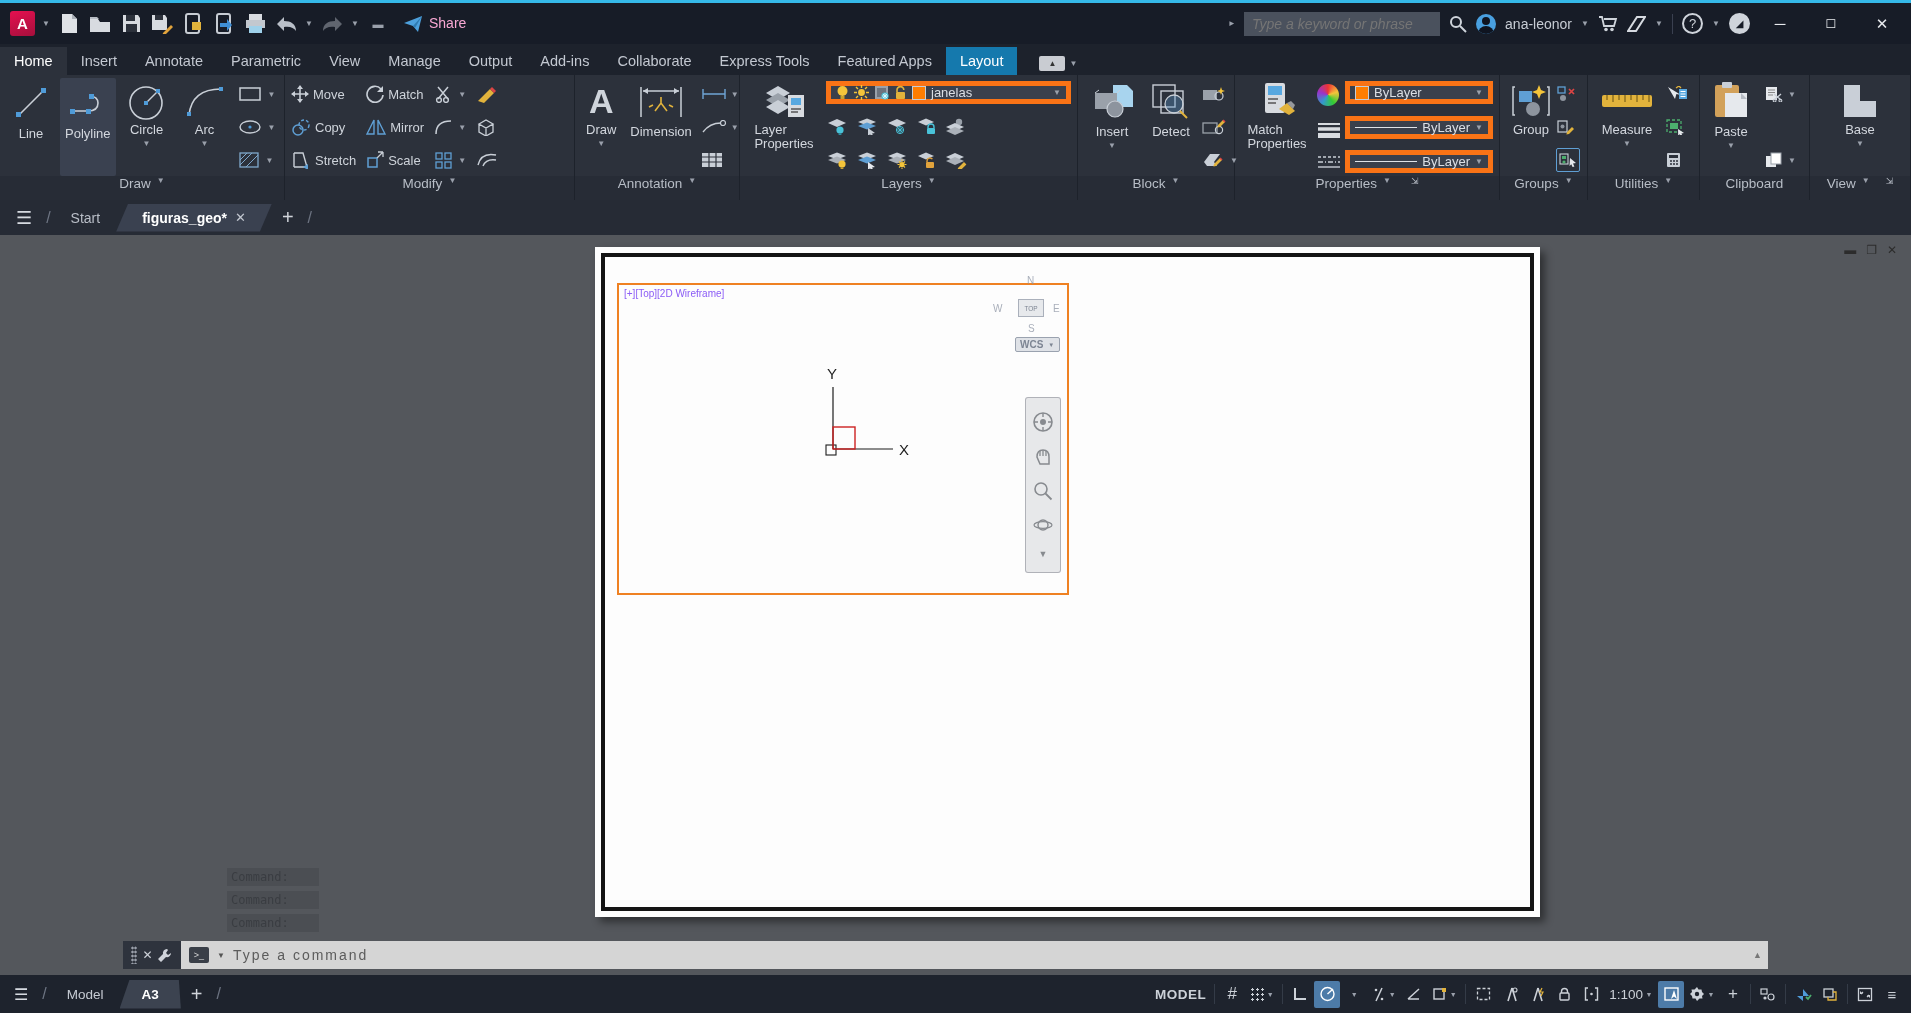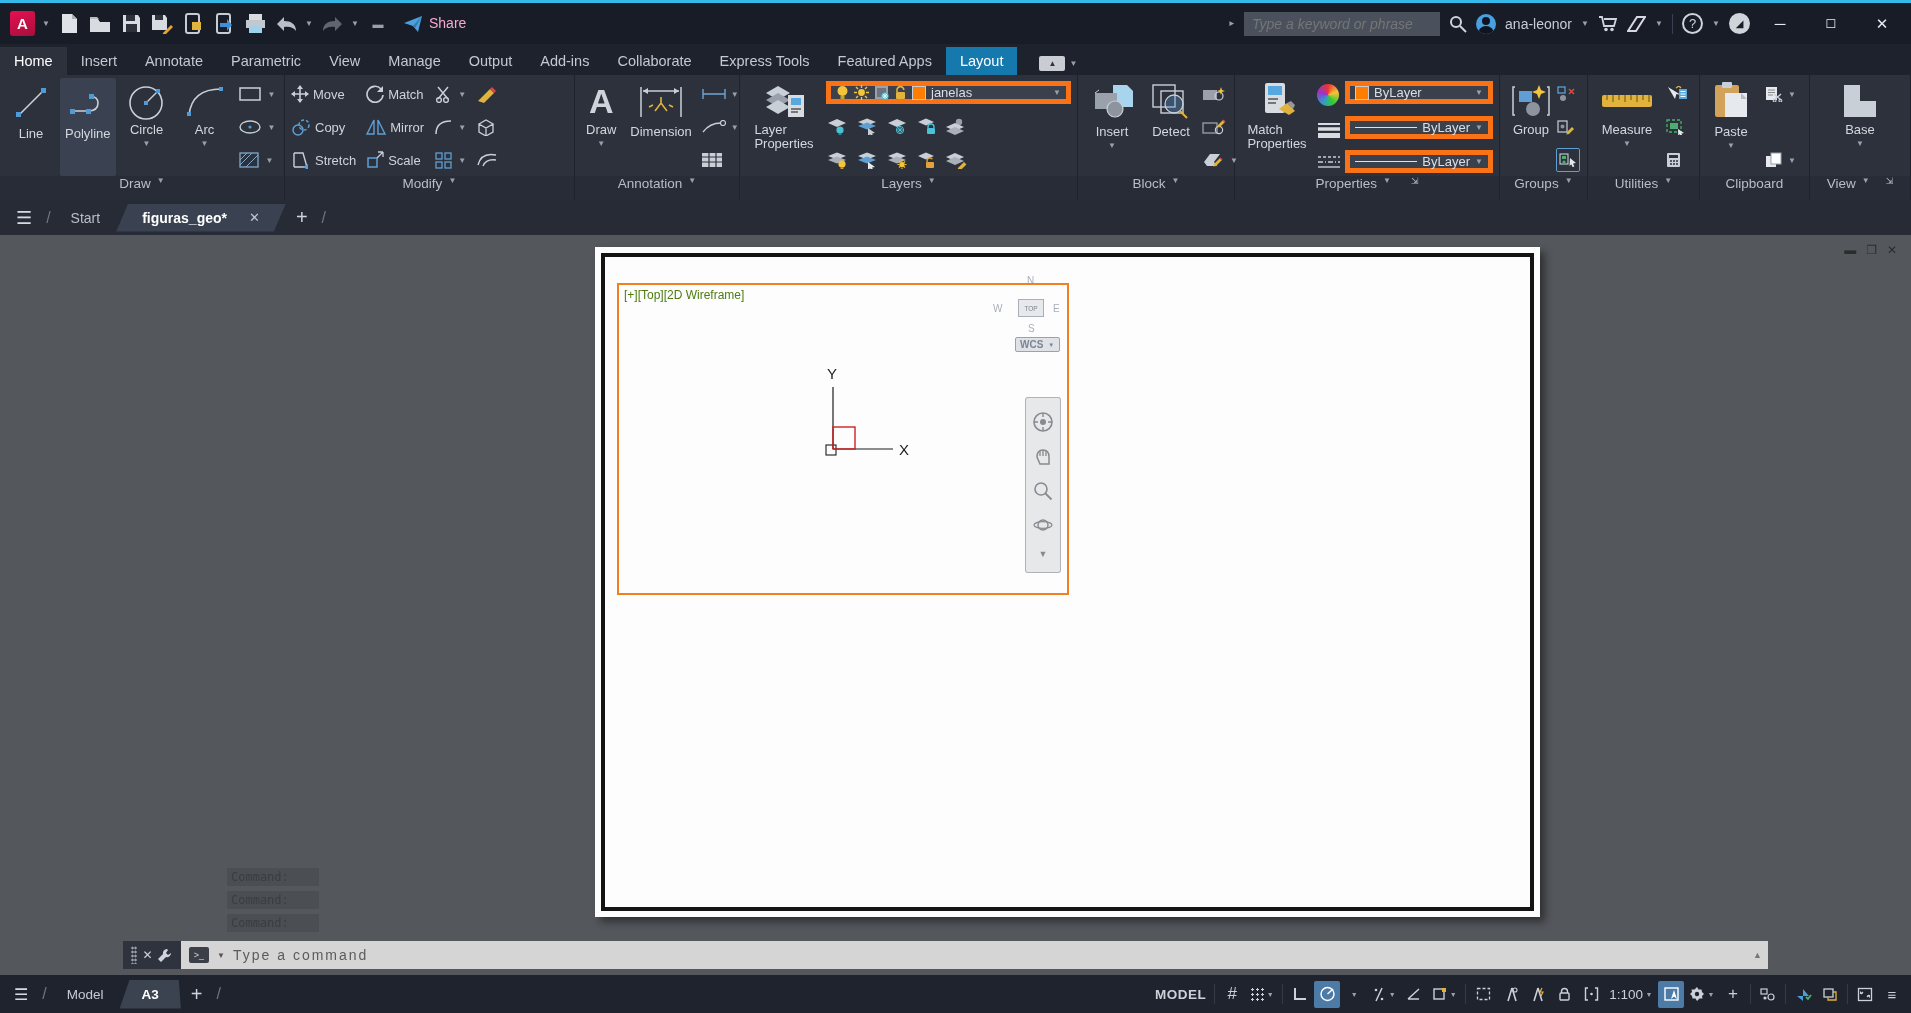--- a/index.html
+++ b/index.html
@@ -52,30 +52,30 @@
   .dd .grow{flex:1}
   .lineThumb{flex:1;height:1px;background:#dfe3e8;position:relative}
   .minirow{display:flex;gap:6px;align-items:center;height:25px}
   .layergrid{display:flex;flex-direction:column;justify-content:space-between}
 
   
   .filetabs{height:35px;background:#262b35;display:flex;align-items:center;color:#b9bec7;font-size:14px;gap:2px;padding-left:8px}
   .burger{font-size:18px;color:#d6dae0;padding:0 8px;cursor:pointer}
   .slash{color:#6d7482;font-size:16px;padding:0 4px}
   .ftab{padding:6px 14px;cursor:pointer}
-  .ftab.active{background:#3a4150;color:#fff;font-weight:bold;clip-path:polygon(12px 0,100% 0,calc(100% - 12px) 100%,0 100%);padding:6px 26px;display:flex;gap:22px;align-items:center}
+  .ftab.active{background:#3a4150;color:#fff;font-weight:bold;clip-path:polygon(12px 0,100% 0,calc(100% - 12px) 100%,0 100%);padding:6px 26px;display:flex;gap:8px;align-items:center}
   .ftab .x{font-weight:normal;color:#c3c8d1;font-size:13px}
   .plus{font-size:20px;color:#d0d4da;padding:0 8px;cursor:pointer}
 
   
   .canvas{flex:1;position:relative;background:#54575c;overflow:hidden}
   .paper{position:absolute;left:595px;top:12px;width:945px;height:670px;background:#fdfdfd;box-shadow:5px 5px 8px rgba(0,0,0,.45)}
   .pframe{position:absolute;inset:6px;border:4px solid #141414}
   .vport{position:absolute;left:22px;top:36px;width:452px;height:312px;border:2px solid #ef8122}
-  .vplabel{position:absolute;left:5px;top:3px;font-size:12px;color:#4d7c0f}
+  .vplabel{position:absolute;left:5px;top:3px;font-size:10px;color:#8b5cf6}
   .cube{position:absolute;left:396px;top:28px;width:80px;height:110px;color:#8d95a4;font-size:10px}
   .cube .top{position:absolute;left:27px;top:24px;width:26px;height:18px;border:1px solid #aab0bb;background:#e7e9ec;color:#7c8492;font-size:6.5px;display:flex;align-items:center;justify-content:center}
   .cube .ltr{position:absolute;opacity:.75}
   .wcs{position:absolute;left:24px;top:62px;border:1px solid #9aa2af;background:#dfe2e7;color:#7d8593;font-size:10px;font-weight:bold;padding:1px 4px;display:flex;gap:4px;align-items:center;border-radius:2px}
   .navbar{position:absolute;left:430px;top:150px;width:36px;height:176px;background:rgba(222,223,226,.72);border:1px solid rgba(140,144,152,.6);border-radius:3px;display:flex;flex-direction:column;align-items:center;justify-content:space-around;padding:6px 0}
   .navbar .ni{opacity:.55}
   .vpctl{position:absolute;right:14px;top:8px;display:flex;gap:10px;color:#2c2c2c;font-size:12px}
   .vpctl span{cursor:pointer}
   .cmdhist{position:absolute;left:227px;top:633px;display:flex;flex-direction:column;gap:5px}
   .cmdhist div{width:92px;height:18px;background:#4b4e53;color:#3a3d42;font-family:"DejaVu Sans Mono",monospace;font-size:12px;padding-left:4px;line-height:18px}

